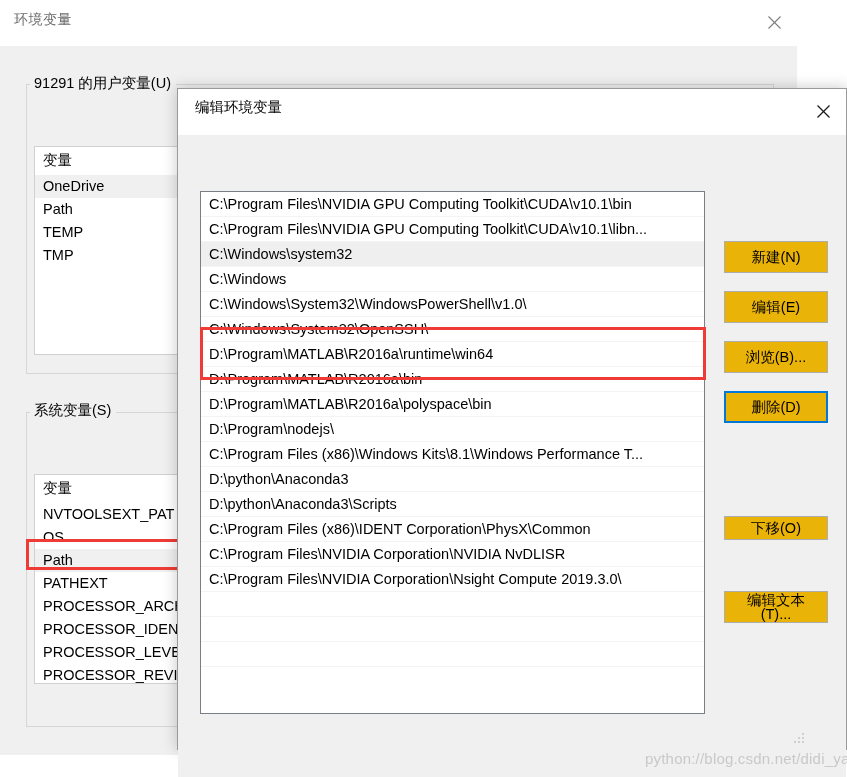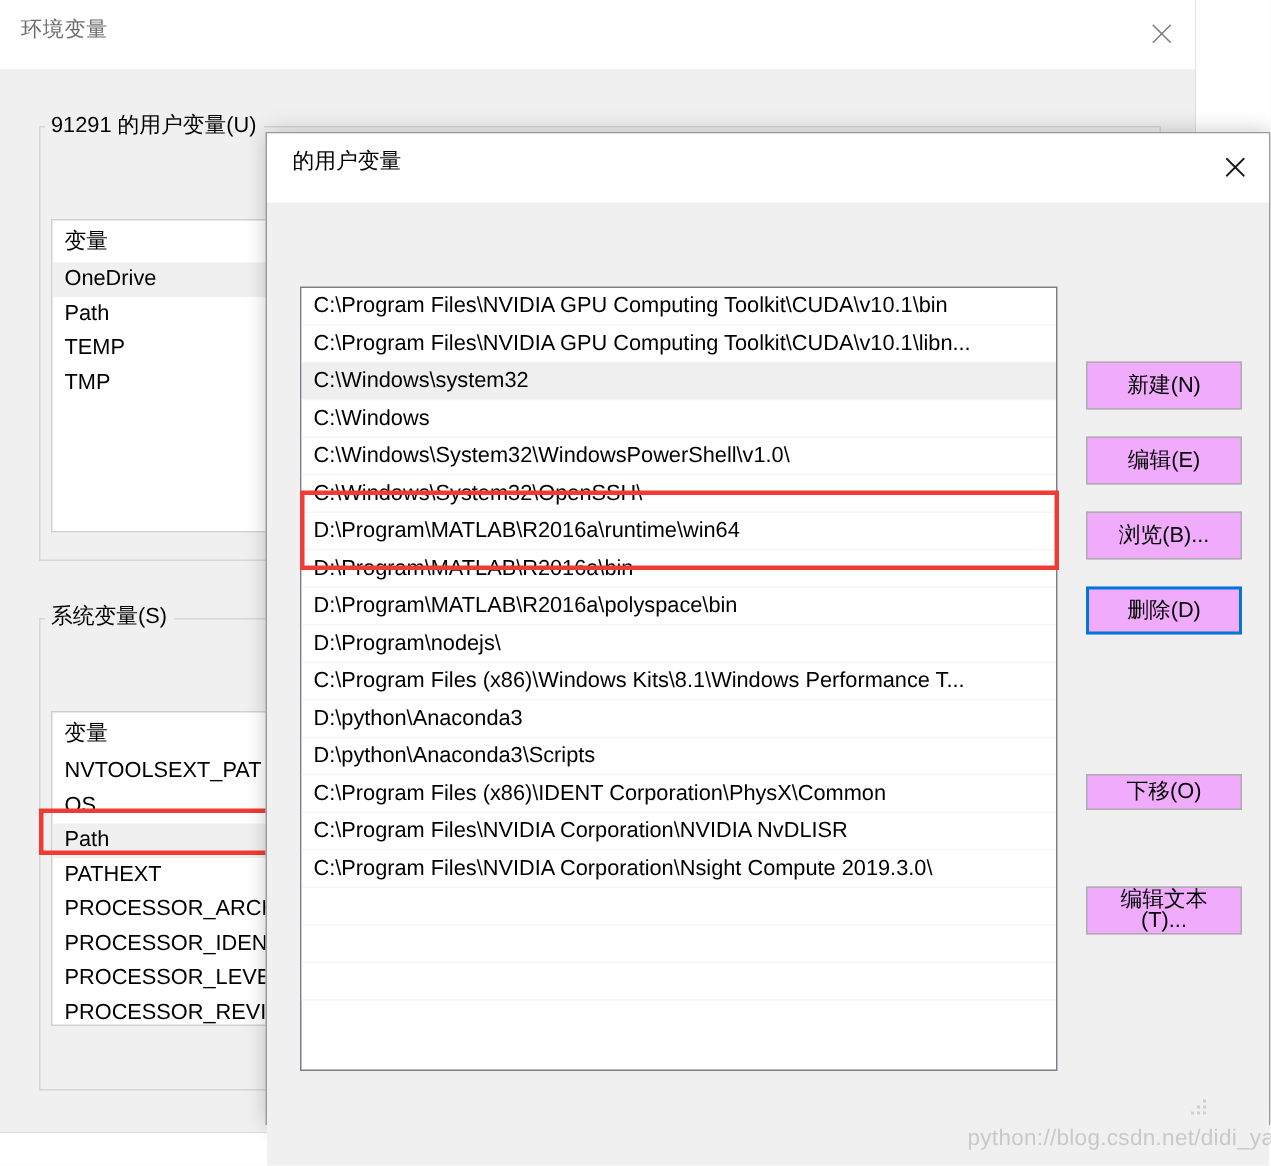--- a/index.html
+++ b/index.html
@@ -185,21 +185,21 @@
     left: 22px; top: 148px;
     width: 506px; height: 53px;
     border: 3px solid #ef3b36;
     box-sizing: border-box;
     z-index: 12;
   }
 
   
   .btn {
     position: absolute;
-    background: #f0abfc;
+    background: #eab308;
     border: 1px solid #adadad;
     box-sizing: border-box;
     font-family: "Liberation Sans", "DejaVu Sans", sans-serif;
     font-size: 14.5px;
     color: #000;
     text-align: center;
     line-height: 1;
     display: flex;
     align-items: center;
     justify-content: center;
@@ -299,21 +299,21 @@
       <div class="vrow">PROCESSOR_REVIS</div>
     </div>
 
     <div id="path-annot"></div>
   </div>
 </div>
 
 <div id="dlg">
 
   <div id="dlg-titlebar">
-    <div id="dlg-title-text">的用户变量</div>
+    <div id="dlg-title-text">编辑环境变量</div>
     <div id="dlg-close-btn">
       <svg width="13" height="13" viewBox="0 0 13 13" aria-hidden="true">
         <line x1="0.5" y1="0.5" x2="12.5" y2="12.5" stroke="#1a1a1a" stroke-width="1.2"></line>
         <line x1="12.5" y1="0.5" x2="0.5" y2="12.5" stroke="#1a1a1a" stroke-width="1.2"></line>
       </svg>
     </div>
   </div>
 
   <div id="dlg-body">
 

